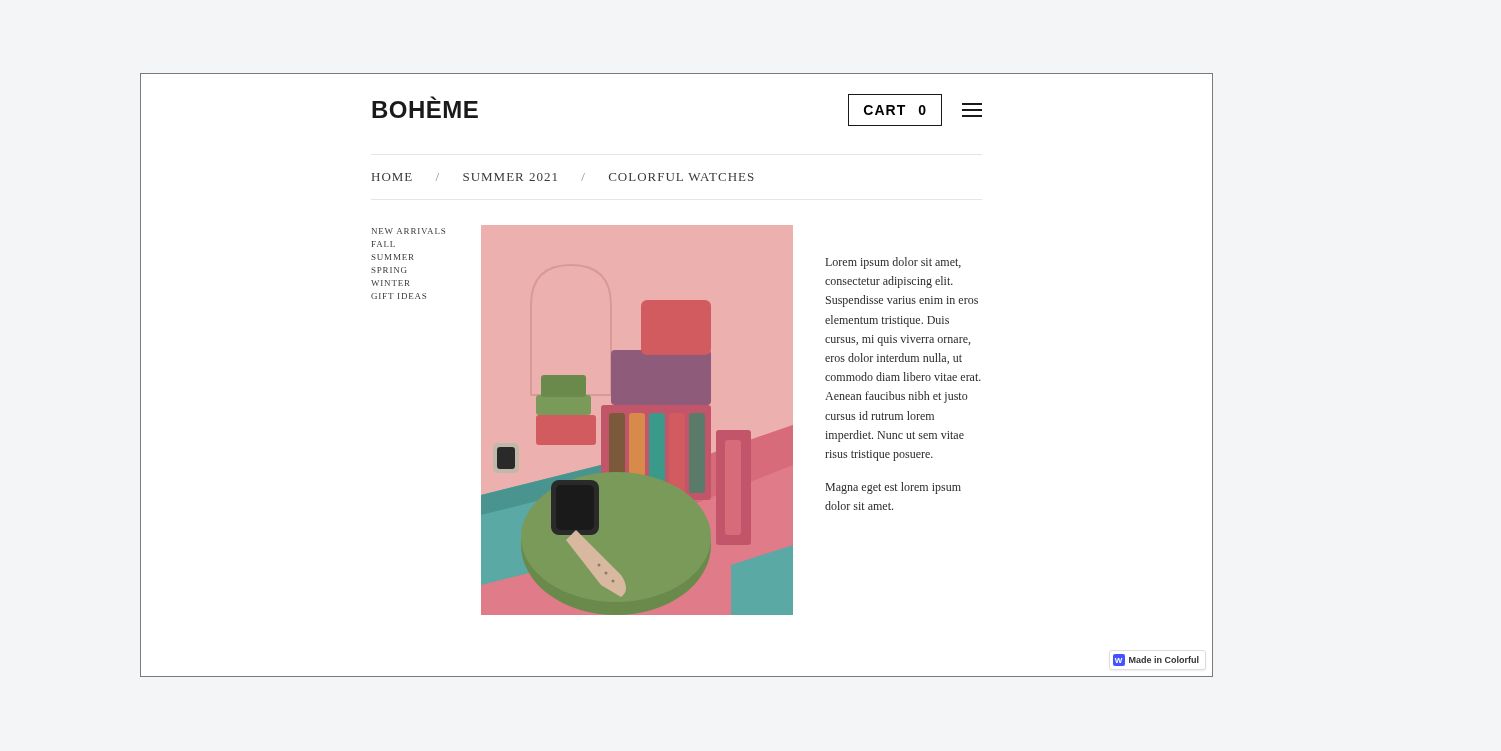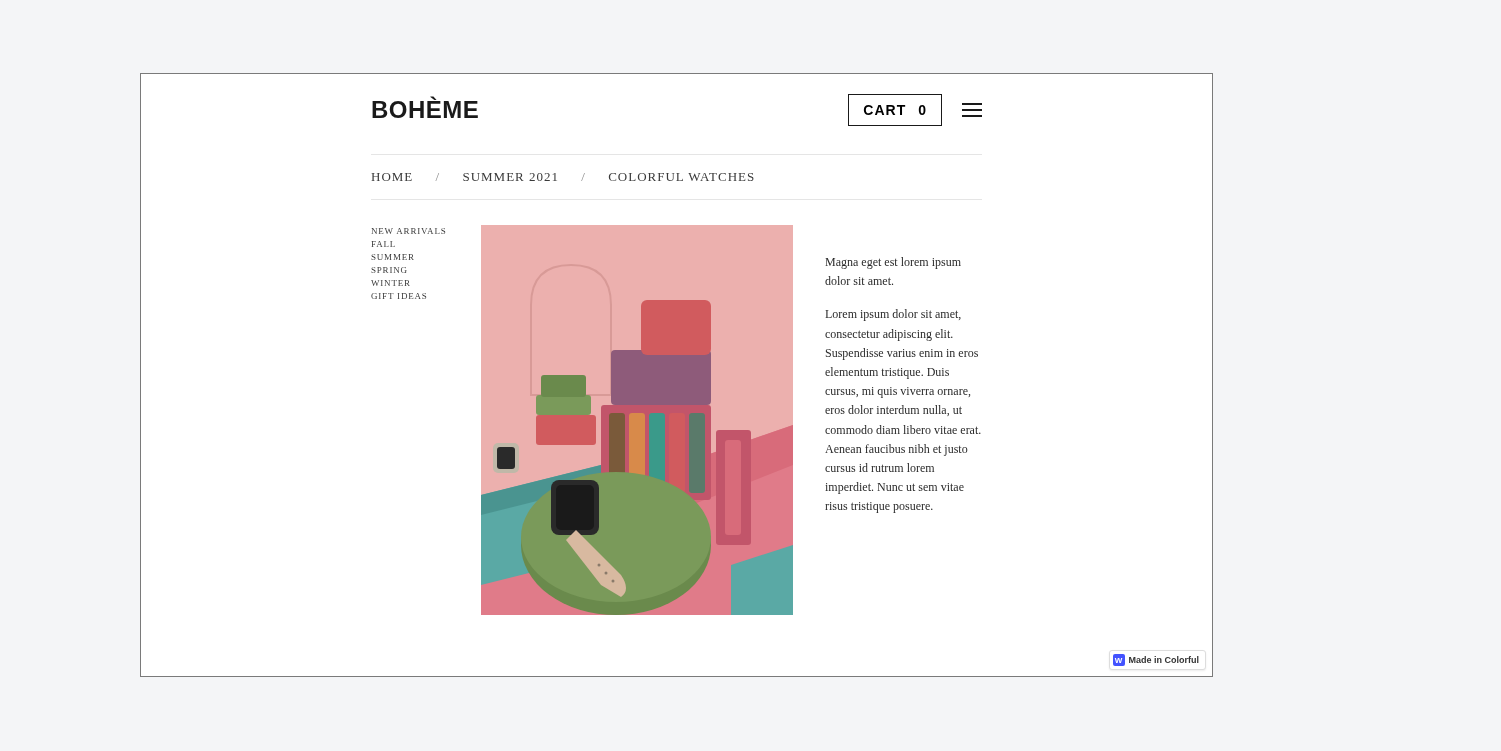--- a/index.html
+++ b/index.html
@@ -259,22 +259,22 @@
         <circle cx="125" cy="348" r="1.5" fill="#8a7a6a"></circle>
         <circle cx="132" cy="356" r="1.5" fill="#8a7a6a"></circle>
 
         <rect x="12" y="218" width="26" height="30" rx="5" fill="#c0b8a8"></rect>
         <rect x="16" y="222" width="18" height="22" rx="3" fill="#2a2a2a"></rect>
       </svg>
     </div>
 
     <div class="info info-col">
       <div class="desc">
+        <p>Lorem ipsum dolor sit amet, consectetur adipiscing elit. Suspendisse varius enim in eros elementum tristique. Duis cursus, mi quis viverra ornare, eros dolor interdum nulla, ut commodo diam libero vitae erat. Aenean faucibus nibh et justo cursus id rutrum lorem imperdiet. Nunc ut sem vitae risus tristique posuere.</p>
         <p>Magna eget est lorem ipsum dolor sit amet.</p>
-        <p>Lorem ipsum dolor sit amet, consectetur adipiscing elit. Suspendisse varius enim in eros elementum tristique. Duis cursus, mi quis viverra ornare, eros dolor interdum nulla, ut commodo diam libero vitae erat. Aenean faucibus nibh et justo cursus id rutrum lorem imperdiet. Nunc ut sem vitae risus tristique posuere.</p>
       </div>
     </div>
   </div>
 
   <div class="webflow-badge">
     <span class="w">W</span>
     <span>Made in Colorful</span>
   </div>
 
 </div>

